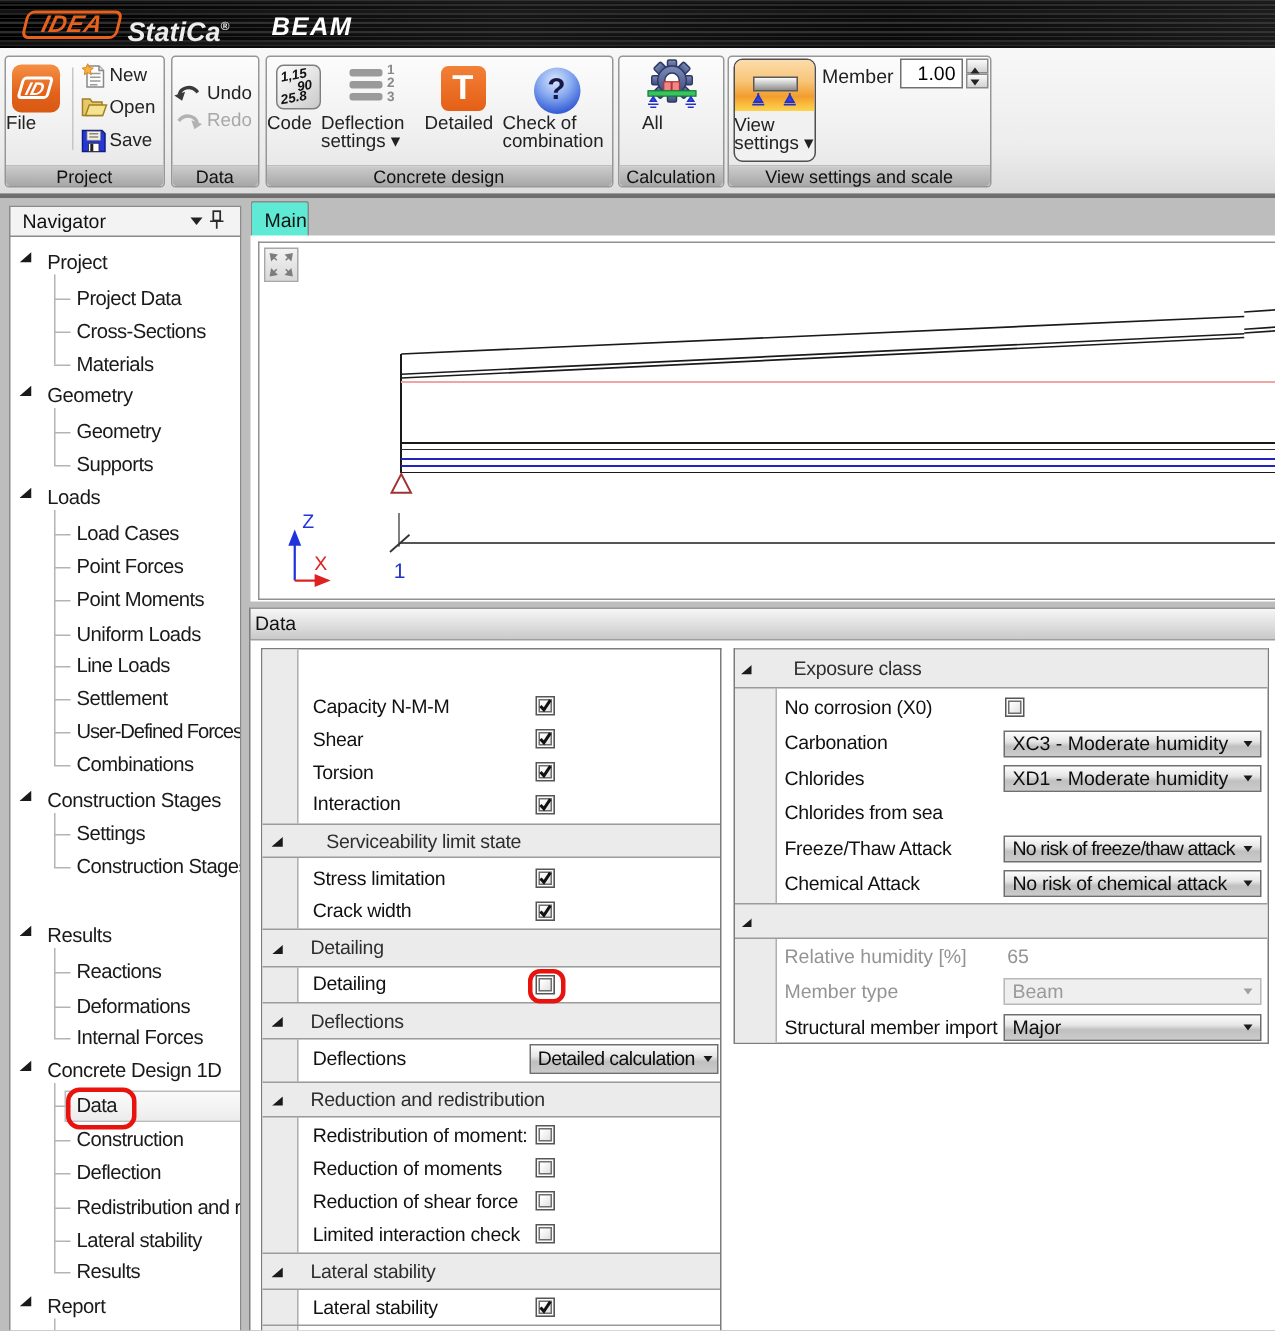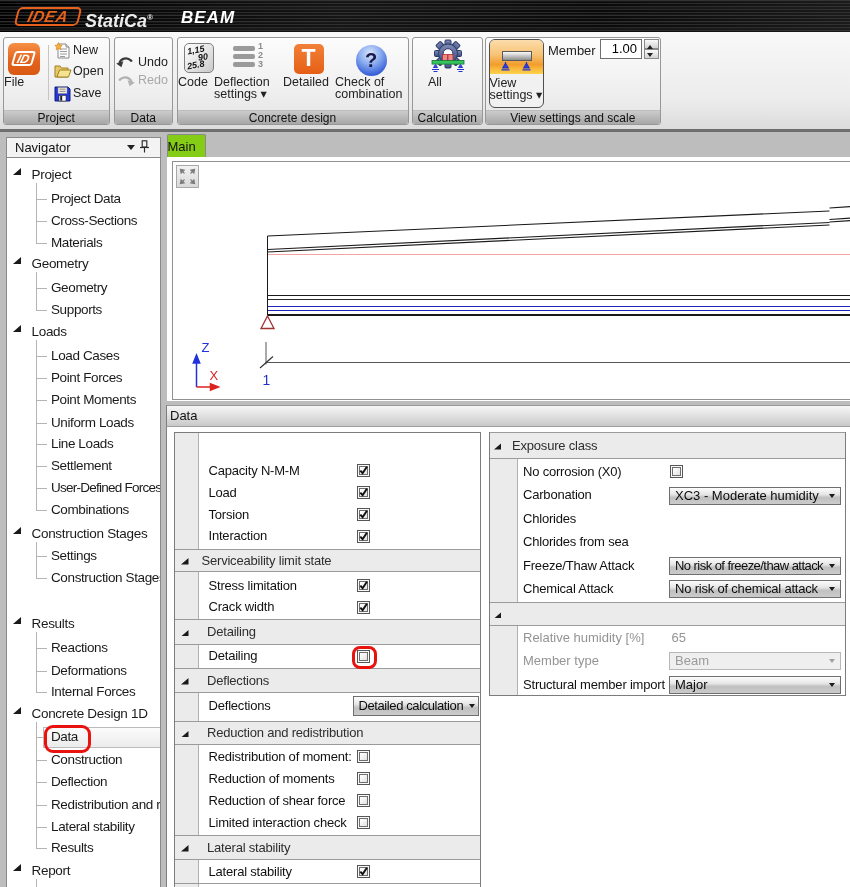--- a/index.html
+++ b/index.html
@@ -22,21 +22,21 @@
 .gray{color:#a8a8a8}
 
 #navhdr{left:6px;top:136.5px;width:155px;height:21px;background:#f3f3f3;border:1px solid #8a8a8a;font:13px/19px "Liberation Sans",sans-serif;color:#111;padding-left:8px}
 #navpanel{left:6px;top:157.5px;width:155px;height:729.5px;background:#fff;border-left:1px solid #8a8a8a;border-right:1px solid #8a8a8a;overflow:hidden}
 .tg{position:absolute;letter-spacing:-.3px;font:13.5px/16px "Liberation Sans",sans-serif;color:#1a1a1a;white-space:nowrap}
 .tc{position:absolute;letter-spacing:-.38px;font:13.5px/16px "Liberation Sans",sans-serif;color:#1a1a1a;white-space:nowrap}
 .vl{position:absolute;width:1px;background:#b4b4b4}
 .hl{position:absolute;height:1px;background:#b4b4b4}
 .tri8{position:absolute}
 
-#tabmain{left:166.5px;top:133.5px;width:39px;height:24px;background:#84cc16;border:1px solid #8a8a8a;border-bottom:none;border-radius:2px 2px 0 0;font:13px/23px "Liberation Sans",sans-serif;text-align:left;color:#111}
+#tabmain{left:166.5px;top:133.5px;width:39px;height:24px;background:#5eead4;border:1px solid #8a8a8a;border-bottom:none;border-radius:2px 2px 0 0;font:13px/23px "Liberation Sans",sans-serif;text-align:right;color:#111}
 #docarea{left:166.5px;top:157px;width:683.5px;height:243.5px;background:#fff}
 #canvas{left:171.5px;top:161px;width:678.5px;height:238.5px;background:#fff;border:1px solid #919191;border-right:none}
 #zoombtn{left:175.5px;top:165px;width:23px;height:23px;background:linear-gradient(#f2f2f2,#d9d9d9);border:1px solid #a8a8a8}
 
 #datapanel{left:166px;top:404.5px;width:684px;height:482.5px;background:#fff;border-left:1.5px solid #7e7e7e;border-top:1px solid #989898}
 #datahdr{left:166px;top:404.5px;width:684px;height:22.5px;background:linear-gradient(#f7f7f7,#c9c9c9);border-left:1.5px solid #7e7e7e;border-top:1px solid #989898;border-bottom:1px solid #9f9f9f;font:13px/20px "Liberation Sans",sans-serif;color:#111;padding-left:3px}
 .sb{position:absolute;background:#ebebeb;border-top:1px solid #9b9b9b;border-bottom:1px solid #9b9b9b;font:13px/22px "Liberation Sans",sans-serif;color:#2e2e2e;letter-spacing:-.2px}
 .lbl{position:absolute;letter-spacing:-.2px;font:13px/16px "Liberation Sans",sans-serif;color:#111;white-space:nowrap}
 .glbl{position:absolute;font:13px/16px "Liberation Sans",sans-serif;color:#949494;white-space:nowrap}
 .cb{position:absolute;width:13px;height:13px;border:1px solid #565656;background:linear-gradient(135deg,#fff 25%,#d8d8d8);box-shadow:inset 0 0 0 1px #fafafa,inset 0 0 0 2px #6e6e6e}
@@ -344,21 +344,21 @@
 
 <div class="a" id="datapanel"></div>
 <div class="a" id="datahdr">Data</div>
 
 <div class="a" style="left:173.5px;top:432px;width:307.5px;height:455px;border:1px solid #7c7c7c;border-bottom:none;background:#fff"></div>
 <div class="a" style="left:174.5px;top:433px;width:24px;height:454px;background:#ebebeb;border-right:1px solid #b0b0b0"></div>
 <div class="sb" style="left:174.5px;top:548.5px;width:305.5px;height:23.5px;line-height:21.5px">
  <svg class="a" style="left:6.5px;top:8.5px" width="7.5" height="6.5">
         <polygon points="0,6.5 7.5,6.5 7.5,0" fill="#1a1a1a"></polygon>
       </svg>
- <span style="margin-left:27px">Serviceability limit state</span></div>
+ <span style="margin-left:43px">Serviceability limit state</span></div>
 <div class="sb" style="left:174.5px;top:619px;width:305.5px;height:26px;line-height:24px">
  <svg class="a" style="left:6.5px;top:9.5px" width="7.5" height="6.5">
         <polygon points="0,6.5 7.5,6.5 7.5,0" fill="#1a1a1a"></polygon>
       </svg>
  <span style="margin-left:32.5px">Detailing</span></div>
 <div class="sb" style="left:174.5px;top:667.5px;width:305.5px;height:25.5px;line-height:23.5px">
  <svg class="a" style="left:6.5px;top:9.5px" width="7.5" height="6.5">
         <polygon points="0,6.5 7.5,6.5 7.5,0" fill="#1a1a1a"></polygon>
       </svg>
  <span style="margin-left:32.5px">Deflections</span></div>
@@ -367,21 +367,21 @@
         <polygon points="0,6.5 7.5,6.5 7.5,0" fill="#1a1a1a"></polygon>
       </svg>
  <span style="margin-left:32.5px">Reduction and redistribution</span></div>
 <div class="sb" style="left:174.5px;top:834.5px;width:305.5px;height:25.5px;line-height:23.5px">
  <svg class="a" style="left:6.5px;top:9.5px" width="7.5" height="6.5">
         <polygon points="0,6.5 7.5,6.5 7.5,0" fill="#1a1a1a"></polygon>
       </svg>
  <span style="margin-left:32.5px">Lateral stability</span></div>
 <div class="hl" style="left:174.5px;top:882.5px;width:305.5px;background:#9b9b9b"></div>
 <div class="lbl" style="left:208.5px;top:462.5px">Capacity N-M-M</div>
-<div class="lbl" style="left:208.5px;top:484.5px">Load</div>
+<div class="lbl" style="left:208.5px;top:484.5px">Shear</div>
 <div class="lbl" style="left:208.5px;top:506.5px">Torsion</div>
 <div class="lbl" style="left:208.5px;top:528px">Interaction</div>
 <div class="lbl" style="left:208.5px;top:577.5px">Stress limitation</div>
 <div class="lbl" style="left:208.5px;top:599px">Crack width</div>
 <div class="lbl" style="left:208.5px;top:648px">Detailing</div>
 <div class="lbl" style="left:208.5px;top:698px">Deflections</div>
 <div class="lbl" style="left:208.5px;top:748.5px">Redistribution of moment:</div>
 <div class="lbl" style="left:208.5px;top:770.5px">Reduction of moments</div>
 <div class="lbl" style="left:208.5px;top:792.5px">Reduction of shear force</div>
 <div class="lbl" style="left:208.5px;top:814.5px">Limited interaction check</div>
@@ -427,37 +427,38 @@
       </svg>
     </div>
 <div class="dd" style="left:352.5px;top:696px;width:126.5px;height:20px;line-height:18px;letter-spacing:-.4px">Detailed calculation<span class="da" style="top:7px;right:3px"></span></div>
 
 <div class="a" style="left:489px;top:432px;width:357px;height:264px;border:1px solid #7c7c7c;background:#fff"></div>
 <div class="a" style="left:490px;top:433px;width:27.5px;height:262px;background:#ebebeb;border-right:1px solid #b0b0b0"></div>
 <div class="sb" style="left:490px;top:432px;width:355px;height:27px;line-height:25px">
  <svg class="a" style="left:3.5px;top:10px" width="7.5" height="6.5">
         <polygon points="0,6.5 7.5,6.5 7.5,0" fill="#1a1a1a"></polygon>
       </svg>
- <span style="margin-left:22px">Exposure class</span></div>
+ <span style="margin-left:39px">Exposure class</span></div>
 <div class="sb" style="left:490px;top:602px;width:355px;height:24px;line-height:22px">
  <svg class="a" style="left:3.5px;top:8.5px" width="7.5" height="6.5">
         <polygon points="0,6.5 7.5,6.5 7.5,0" fill="#1a1a1a"></polygon>
       </svg>
     </div>
 <div class="lbl" style="left:523px;top:463.5px">No corrosion (X0)</div>
 <div class="lbl" style="left:523px;top:487px">Carbonation</div>
 <div class="lbl" style="left:523px;top:510.5px">Chlorides</div>
 <div class="lbl" style="left:523px;top:534px">Chlorides from sea</div>
 <div class="lbl" style="left:523px;top:557.5px">Freeze/Thaw Attack</div>
 <div class="lbl" style="left:523px;top:581px">Chemical Attack</div>
 <div class="glbl" style="left:523px;top:629.5px">Relative humidity [%]</div>
 <div class="glbl" style="left:671.5px;top:629.5px">65</div>
 <div class="glbl" style="left:523px;top:652.5px">Member type</div>
 <div class="lbl" style="left:523px;top:677px;letter-spacing:-.2px">Structural member import</div>
 <div class="cb" style="left:669.5px;top:465px"></div>
 <div class="dd" style="left:669px;top:486.5px;width:172px">XC3 - Moderate humidity<span class="da"></span></div>
+<div class="dd" style="left:669px;top:509.5px;width:172px">XD1 - Moderate humidity<span class="da"></span></div>
 <div class="dd" style="left:669px;top:556.5px;width:172px;letter-spacing:-.55px">No risk of freeze/thaw attack<span class="da"></span></div>
 <div class="dd" style="left:669px;top:580px;width:172px;letter-spacing:-.2px">No risk of chemical attack<span class="da"></span></div>
 <div class="dd dis" style="left:669px;top:651.5px;width:172px">Beam<span class="da"></span></div>
 <div class="dd" style="left:669px;top:676px;width:172px">Major<span class="da"></span></div>
 
 <div class="ring" style="left:44px;top:724.5px;width:47px;height:28px"></div>
 <div class="ring" style="left:352px;top:645.5px;width:24.5px;height:23.5px;border-radius:8px"></div>
 </div>
 </body></html>

